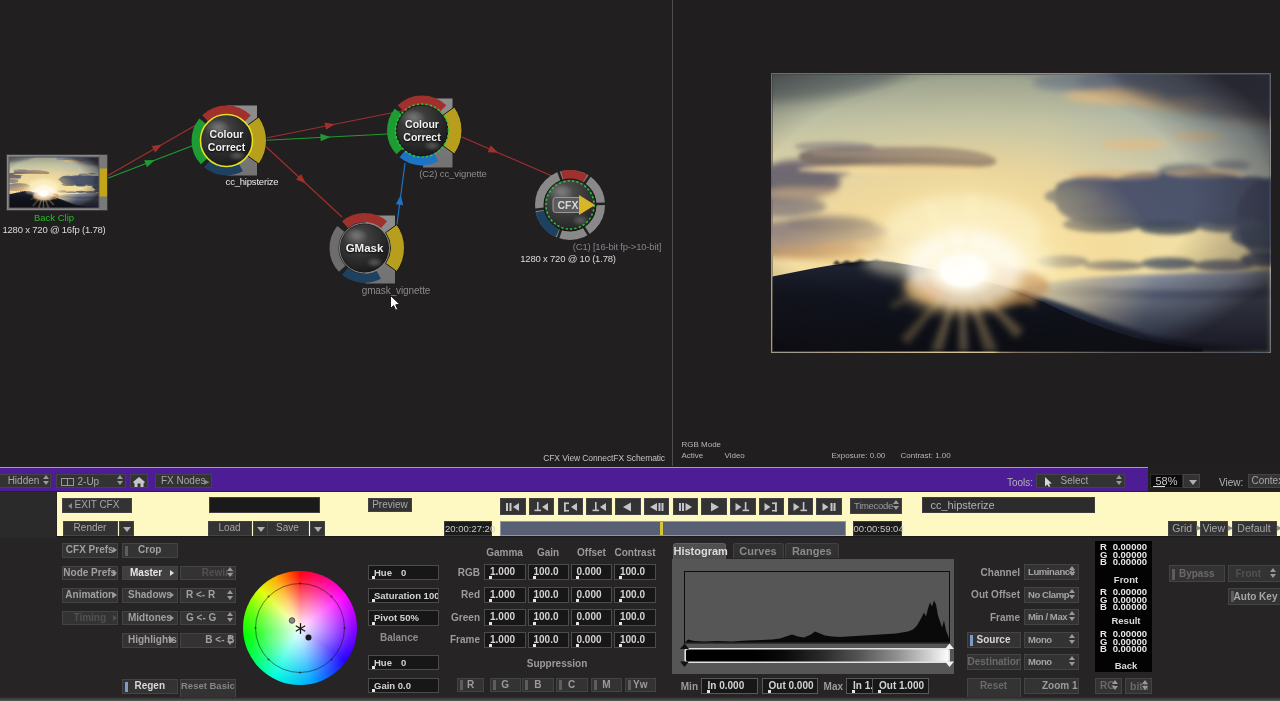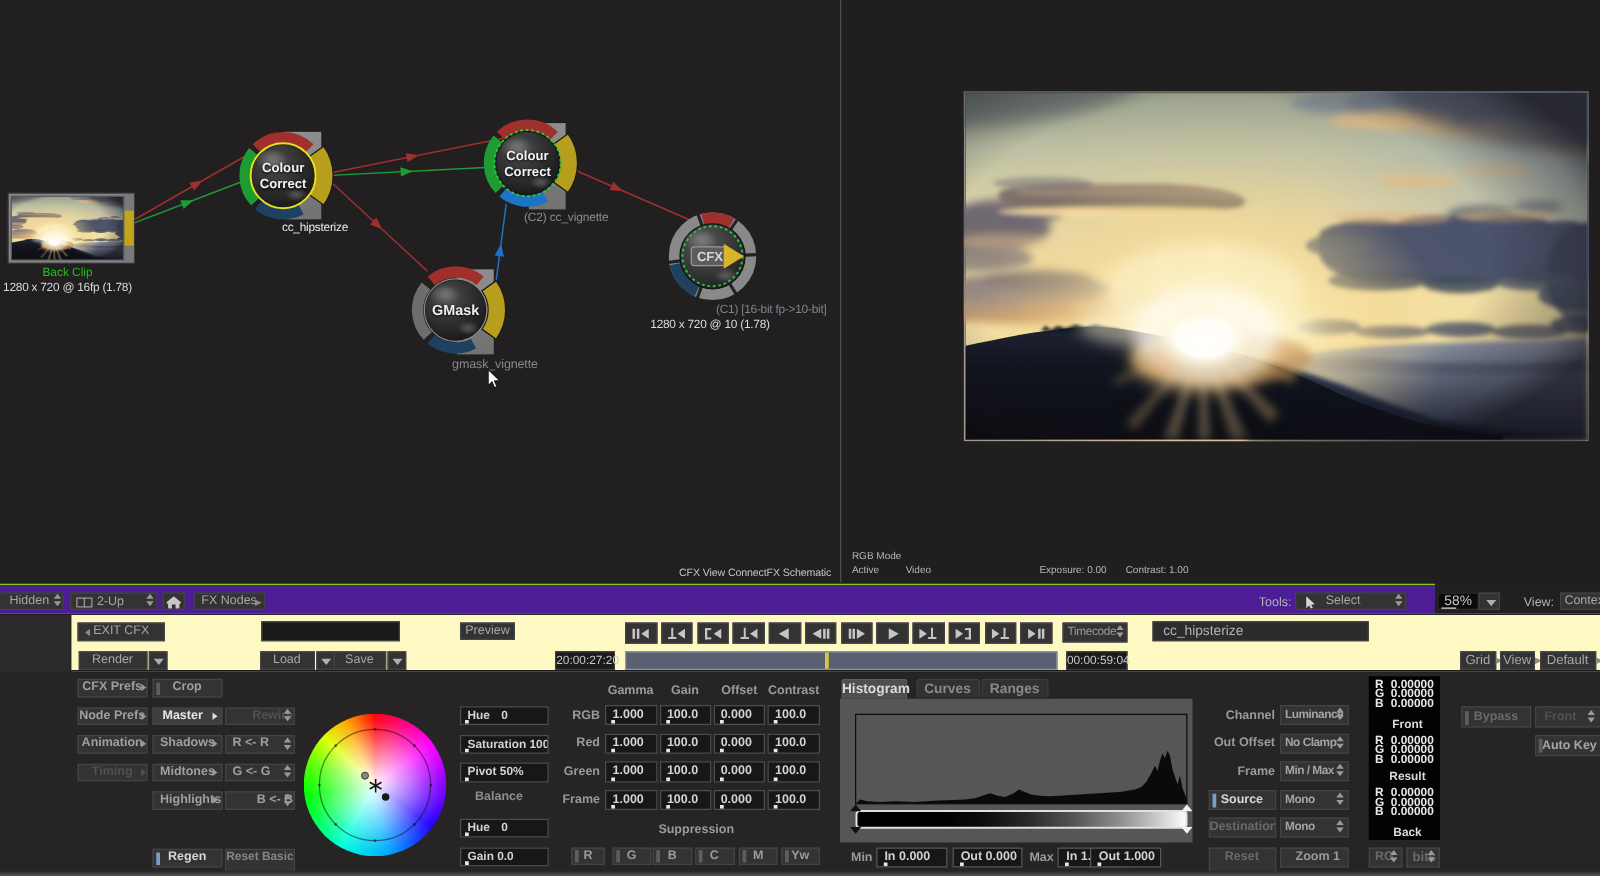--- a/index.html
+++ b/index.html
@@ -559,21 +559,21 @@
       <polygon points="12.5,108 8,102.5 17,102.5" fill="#111"></polygon>
       <polygon points="277.5,108 273,102.5 282,102.5" fill="#f2f2f2"></polygon>
     </svg>
     <div class="txt" style="left:698px;top:142.5px;transform:translateX(-100%);color:#9c9a9c">Min</div>
     <div class="fld" style="left:700.5px;top:140px;width:57.5px;height:16px;line-height:13.5px;padding-left:6px;border-color:#5a595a">In 0.000<div class="tick" style="left:5px"></div></div>
     <div class="fld" style="left:761.5px;top:140px;width:56px;height:16px;line-height:13.5px;padding-left:6px;border-color:#5a595a">Out 0.000<div class="tick" style="left:5px"></div></div>
     <div class="txt" style="left:843px;top:142.5px;transform:translateX(-100%);color:#9c9a9c">Max</div>
     <div class="fld" style="left:846px;top:140px;width:57.5px;height:16px;line-height:13.5px;padding-left:6px;border-color:#5a595a">In 1.000<div class="tick" style="left:5px"></div></div>
     <div class="fld" style="left:872px;top:140px;width:56.5px;height:16px;line-height:13.5px;padding-left:6px;border-color:#5a595a">Out 1.000<div class="tick" style="left:5px"></div></div>
     <div class="btn2" style="left:966.5px;top:140px;width:54px;height:32px;line-height:13.5px;color:#6b696b">Reset</div>
-    <div class="btn2" style="left:1024px;top:140px;width:54.5px;height:15.5px;line-height:13.5px;color:#9c9a9c;text-align:center;padding-left:6px">Zoom 1</div>
+    <div class="btn2" style="left:1024px;top:140px;width:54.5px;height:15.5px;line-height:13.5px;color:#9c9a9c;text-align:right;padding-left:6px">Zoom 1</div>
     <div class="txt" style="left:1020px;top:28.5px;transform:translateX(-100%);color:#9c9a9c">Channel</div>
     <div class="txt" style="left:1020px;top:51px;transform:translateX(-100%);color:#9c9a9c">Out Offset</div>
     <div class="txt" style="left:1020px;top:73.5px;transform:translateX(-100%);color:#9c9a9c">Frame</div>
     <div class="btn2" style="left:1024px;top:26px;width:54.5px;height:16px;line-height:14px;color:#a5a3a5;text-align:left;padding-left:3px;font-size:9.5px;letter-spacing:-0.4px">Luminance</div>
     <div class="spin" style="left:1069px;top:28px;height:12px"></div>
     <div class="btn2" style="left:1024px;top:48.5px;width:54.5px;height:16px;line-height:14px;color:#a5a3a5;text-align:left;padding-left:3px;font-size:9.5px;letter-spacing:-0.4px">No Clamp</div>
     <div class="spin" style="left:1069px;top:50.5px;height:12px"></div>
     <div class="btn2" style="left:1024px;top:71px;width:54.5px;height:16px;line-height:14px;color:#a5a3a5;text-align:left;padding-left:3px;font-size:9.5px;letter-spacing:-0.4px">Min / Max</div>
     <div class="spin" style="left:1069px;top:73px;height:12px"></div>
     <div class="btn2" style="left:1024px;top:93.5px;width:54.5px;height:16px;line-height:14px;color:#a5a3a5;text-align:left;padding-left:3px;font-size:9.5px;letter-spacing:-0.4px">Mono</div>

